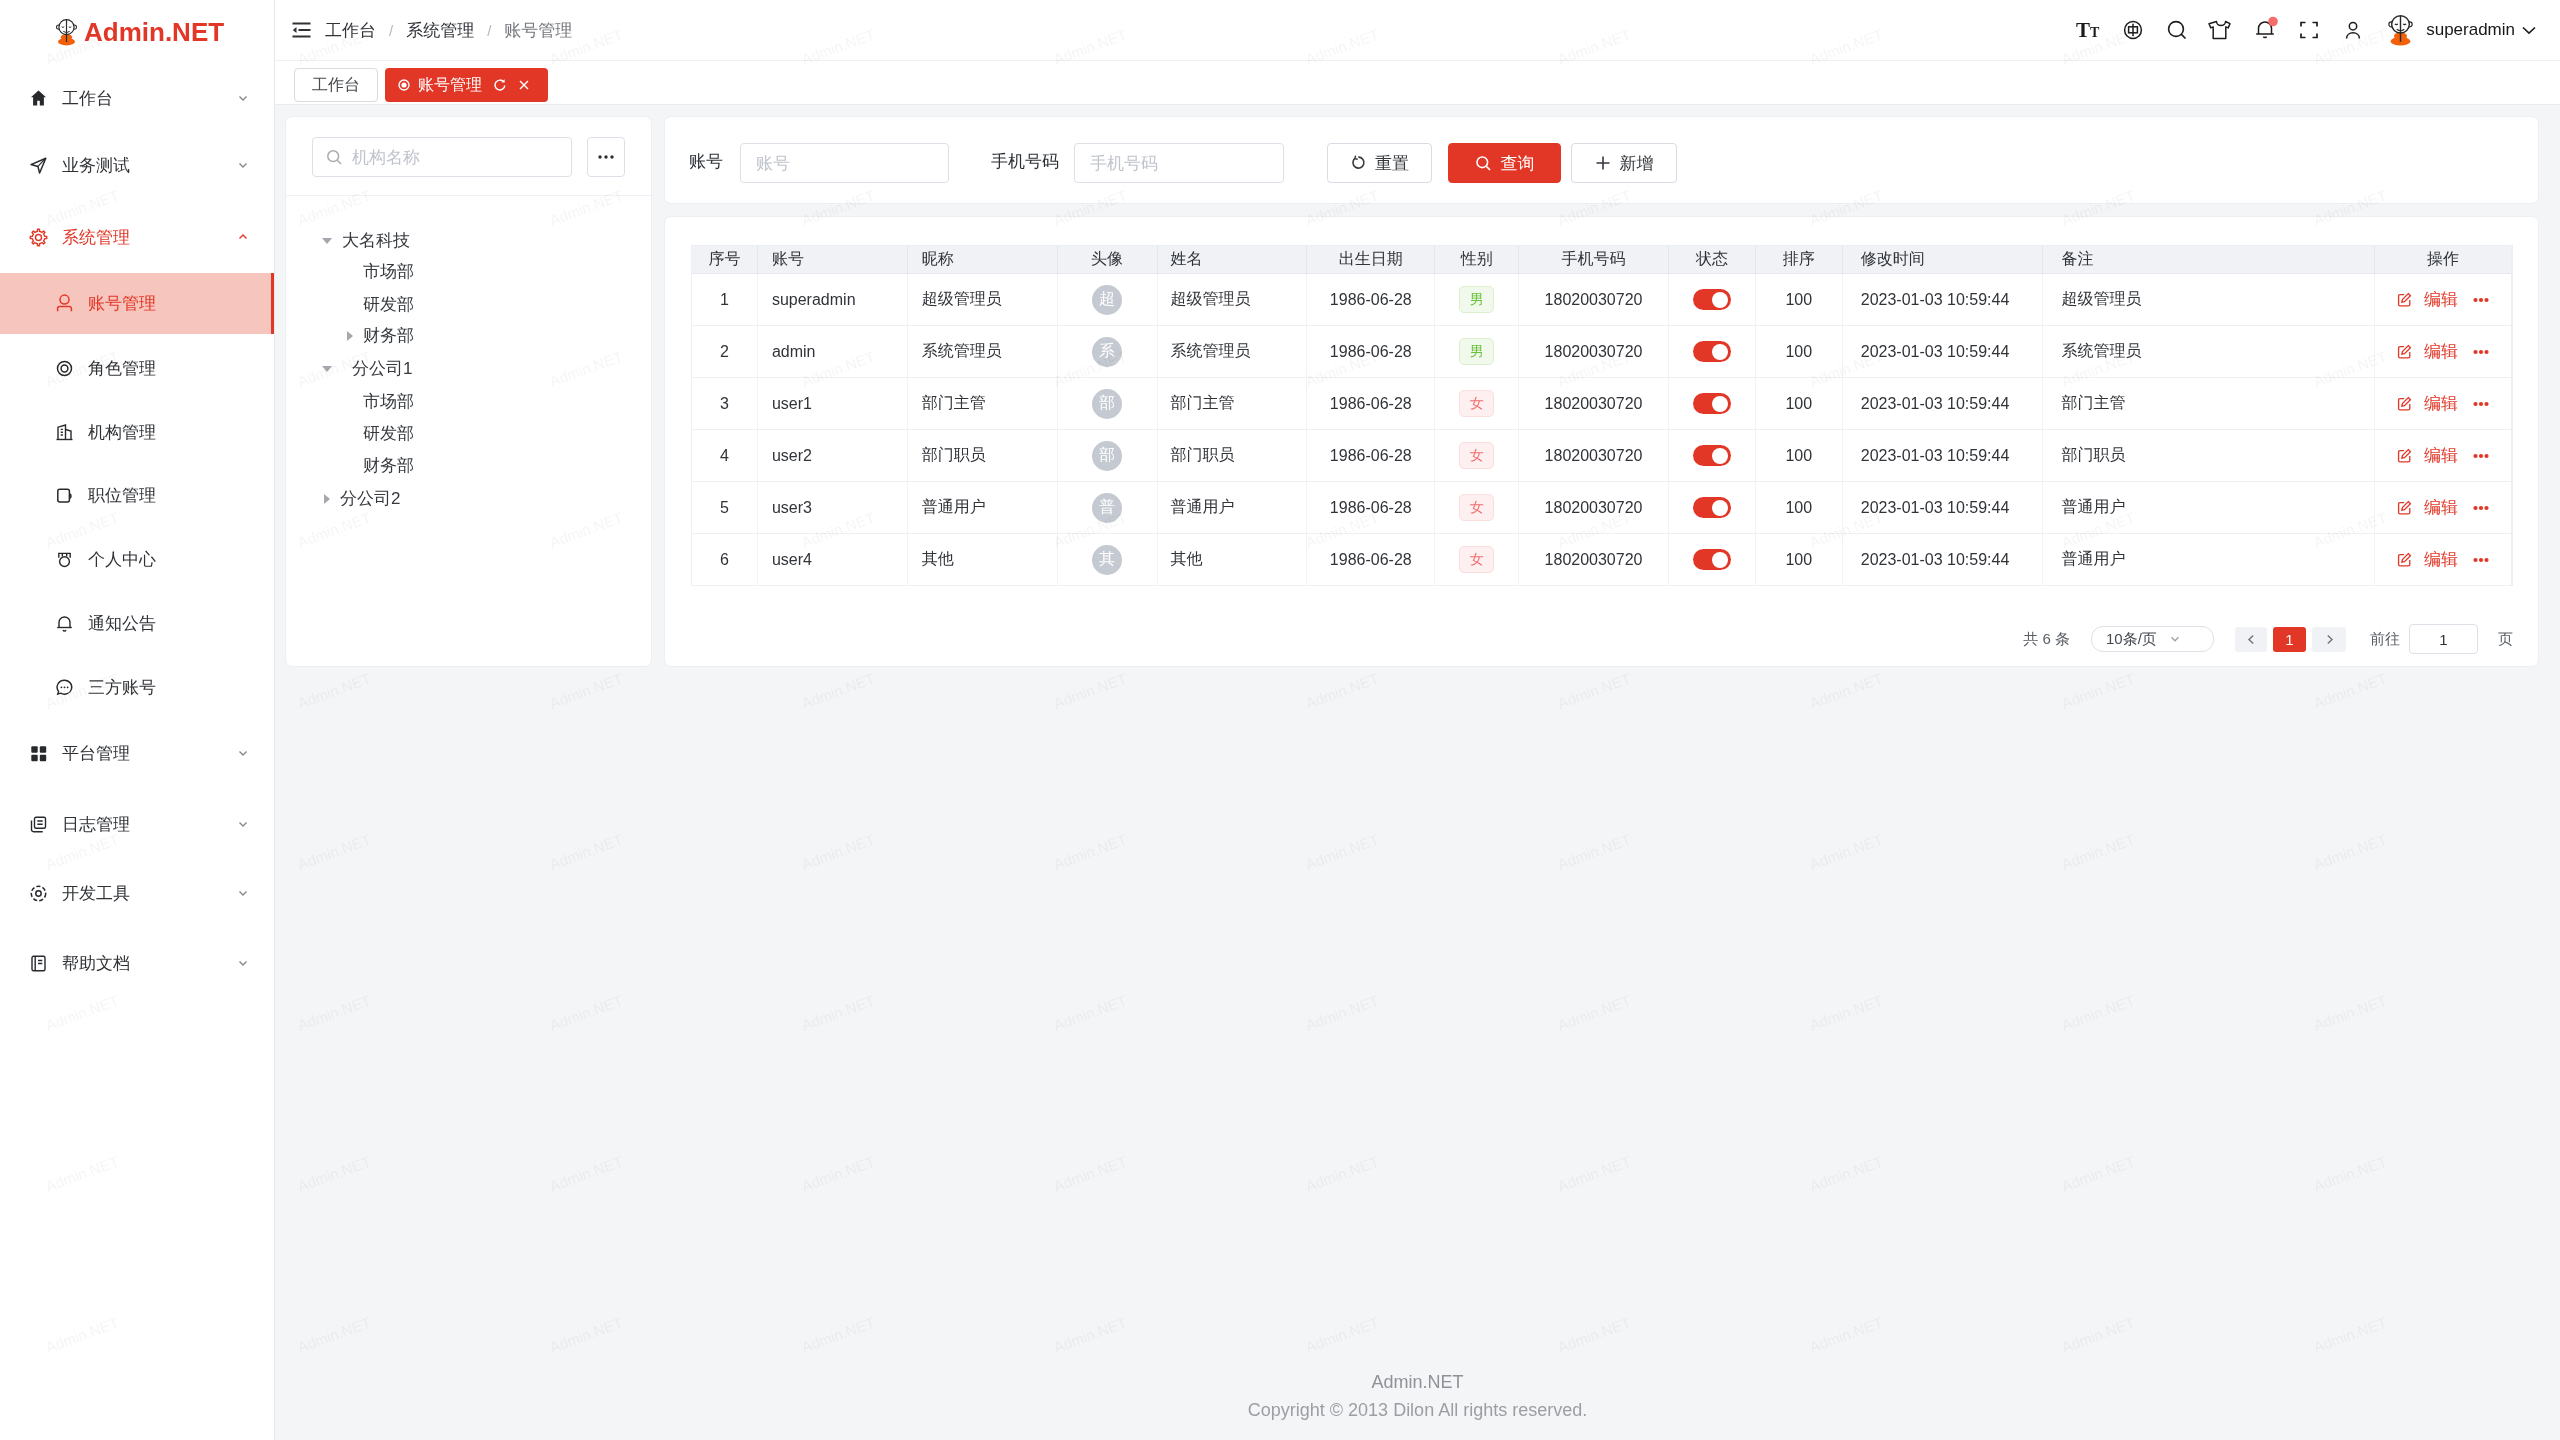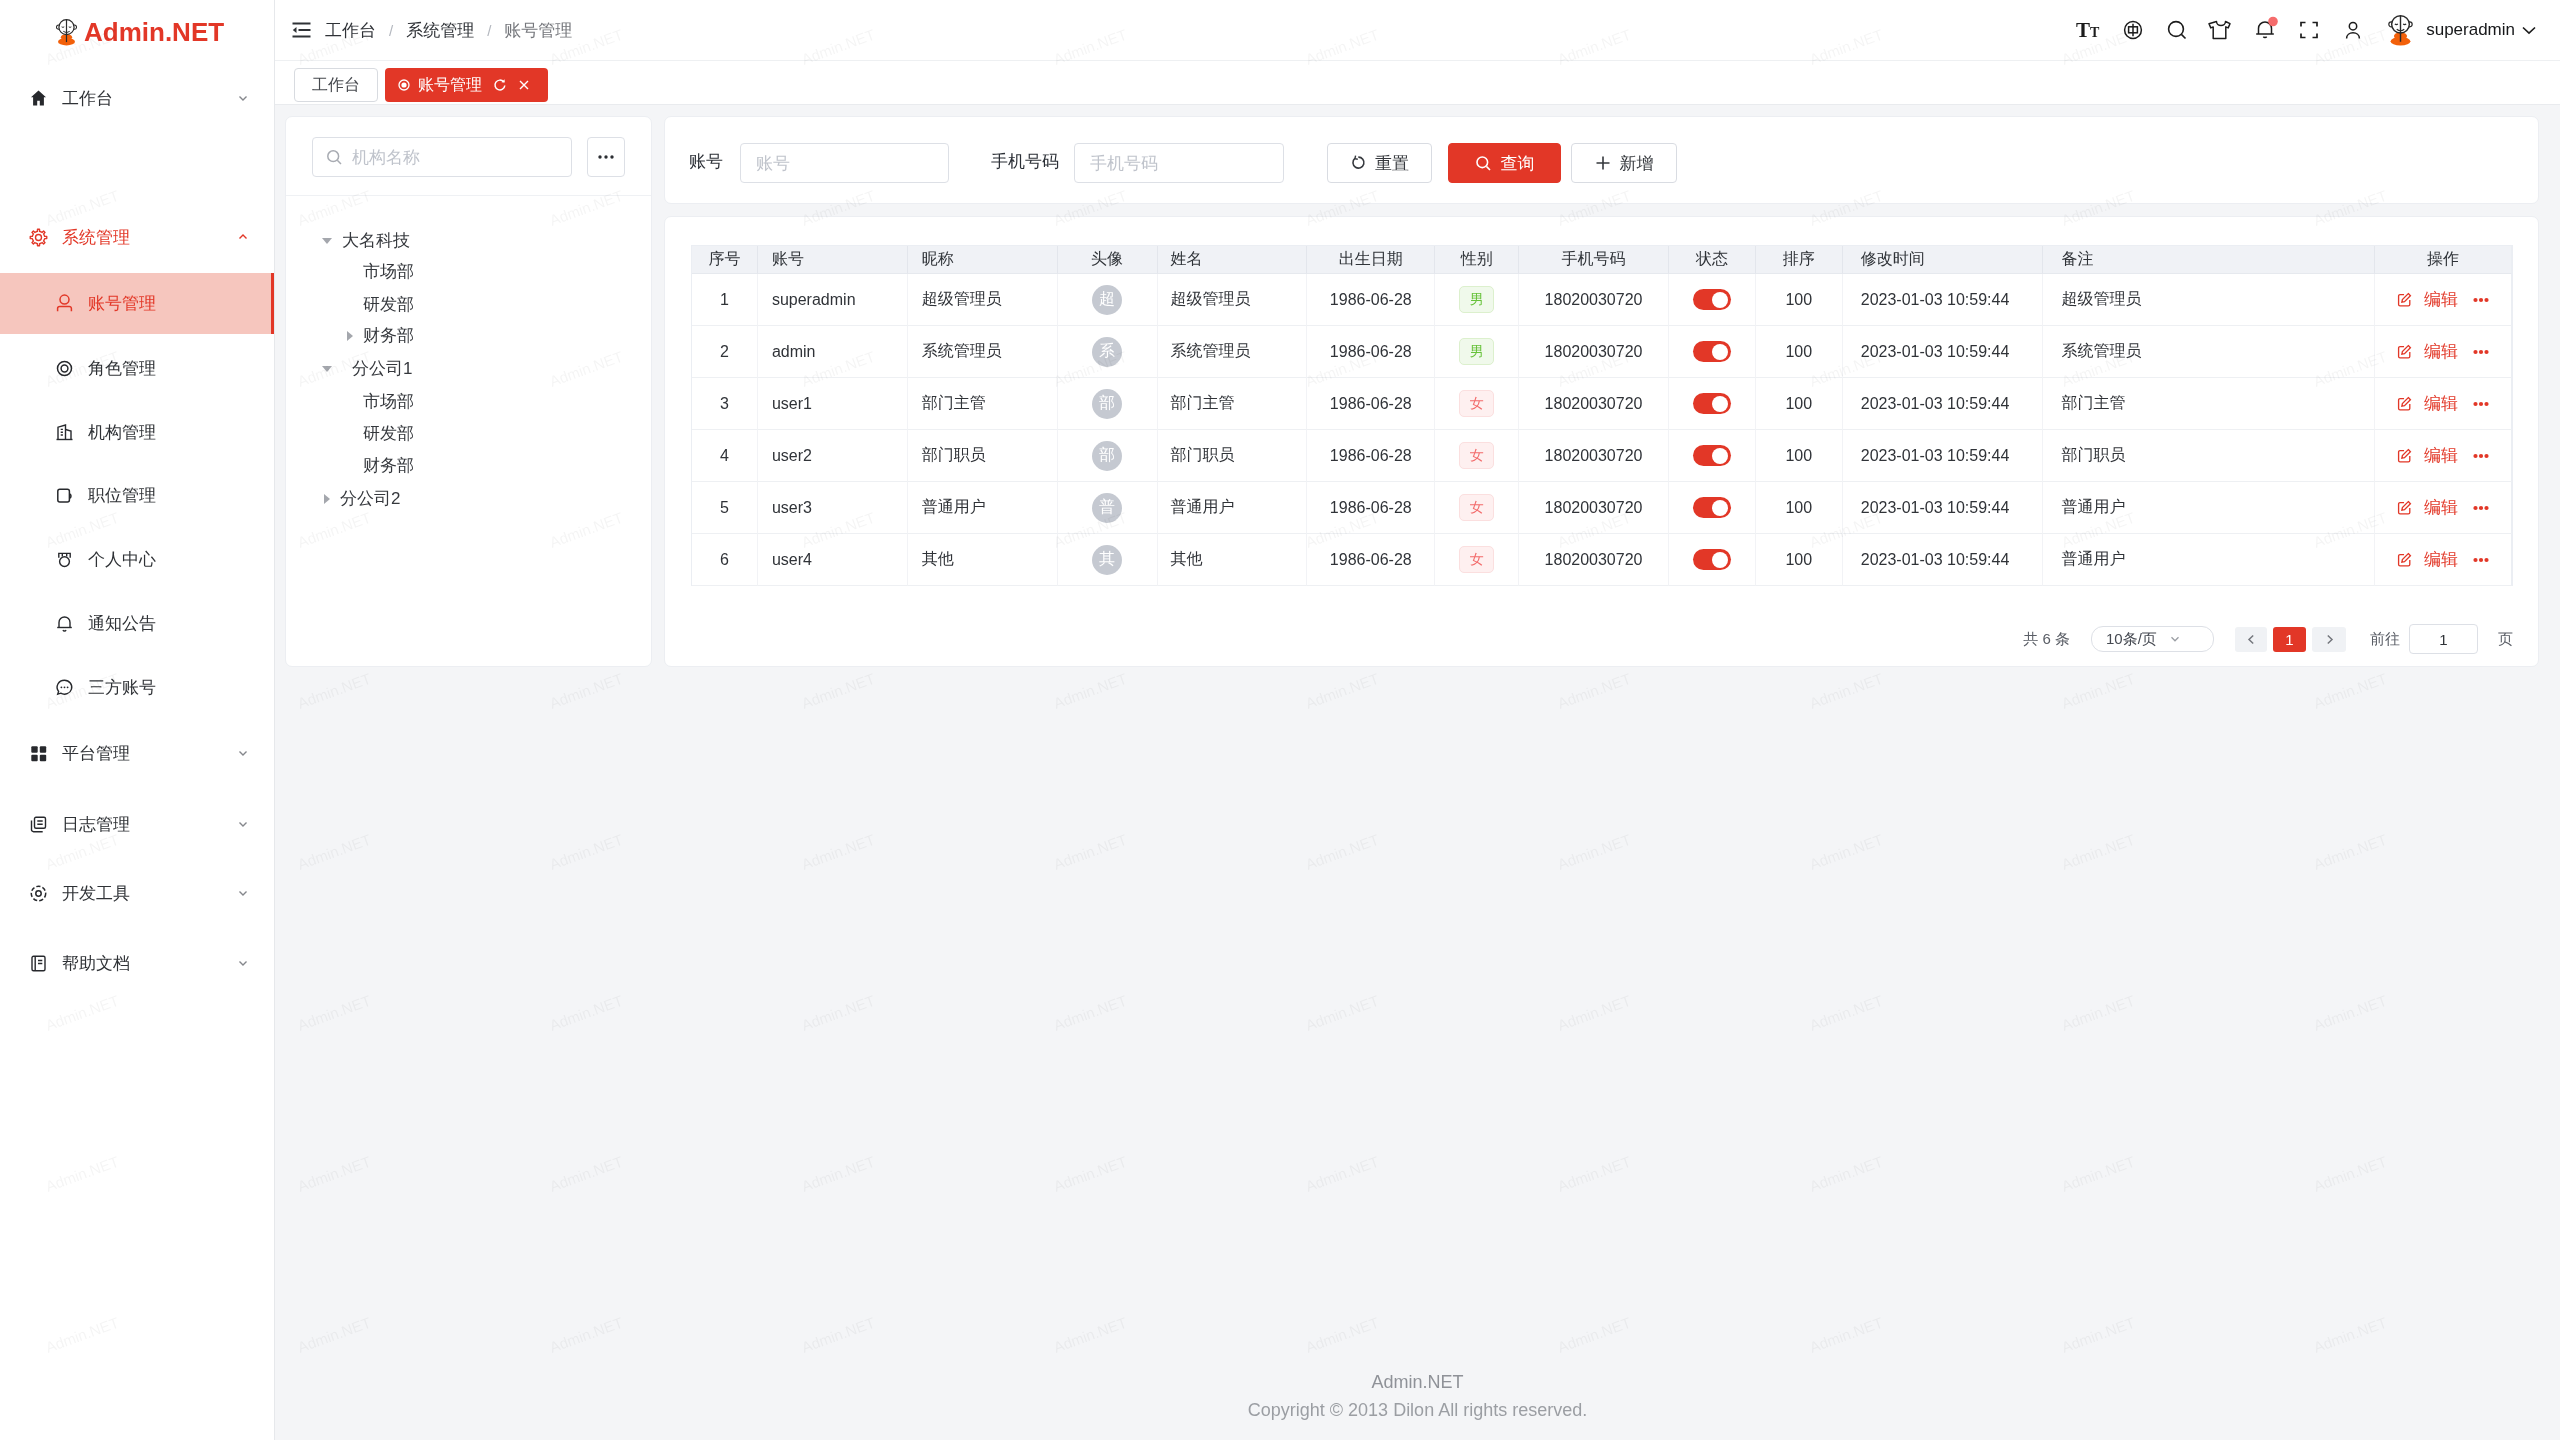--- a/index.html
+++ b/index.html
@@ -80,20 +80,30 @@
       <path d="M9 16.2 q4 3.2 8 0" stroke="#2a2a2a" stroke-width="1.2" fill="none"></path>
     </svg>
     <div id="logoTxt">Admin.NET</div>
   </div>
   <div id="activeBand"></div>
   <div class="mi" style="top:70px">
     <svg class="ic" width="19" height="19" viewBox="0 0 19 19">
         <path d="M9.5 1.6 17 8.2 h-2.1 v8.4 h-4.1 v-4.8 h-2.6 v4.8 H4.1 V8.2 H2 Z" fill="#27292d"></path>
       </svg>
     <span class="lbl">工作台</span>
+    <svg class="chev" width="12" height="12" viewBox="0 0 12 12">
+        <path d="M2.5 4.5 6 8 9.5 4.5" stroke="#85878c" stroke-width="1.4" fill="none"></path>
+      </svg>
+  </div>
+  <div class="mi" style="top:137px">
+    <svg class="ic" width="19" height="19" viewBox="0 0 19 19">
+        <path d="M2 8.6 16.8 2.2 10.6 17 8.9 10.4 Z" stroke="#27292d" stroke-width="1.5" fill="none" stroke-linejoin="round"></path>
+        <path d="M8.9 10.4 16.8 2.2" stroke="#27292d" stroke-width="1.2" fill="none"></path>
+      </svg>
+    <span class="lbl">业务测试</span>
     <svg class="chev" width="12" height="12" viewBox="0 0 12 12">
         <path d="M2.5 4.5 6 8 9.5 4.5" stroke="#85878c" stroke-width="1.4" fill="none"></path>
       </svg>
   </div>
   <div class="mi red" style="top:209px">
     <svg class="ic" width="19" height="19" viewBox="0 0 19 19">
         <g stroke="#e23727" stroke-width="1.4" fill="none" stroke-linejoin="round">
           <path d="M15.52 8.00 L15.61 8.42 L17.74 8.49 L17.74 10.51 L15.61 10.58 L15.52 11.00 L14.81 12.69 L14.58 13.06 L16.04 14.61 L14.61 16.04 L13.06 14.58 L12.69 14.81 L11.00 15.52 L10.58 15.61 L10.51 17.74 L8.49 17.74 L8.42 15.61 L8.00 15.52 L6.31 14.81 L5.94 14.58 L4.39 16.04 L2.96 14.61 L4.42 13.06 L4.19 12.69 L3.48 11.00 L3.39 10.58 L1.26 10.51 L1.26 8.49 L3.39 8.42 L3.48 8.00 L4.19 6.31 L4.42 5.94 L2.96 4.39 L4.39 2.96 L5.94 4.42 L6.31 4.19 L8.00 3.48 L8.42 3.39 L8.49 1.26 L10.51 1.26 L10.58 3.39 L11.00 3.48 L12.69 4.19 L13.06 4.42 L14.61 2.96 L16.04 4.39 L14.58 5.94 L14.81 6.31 Z"></path>
           <circle cx="9.5" cy="9.5" r="3"></circle>
         </g>

